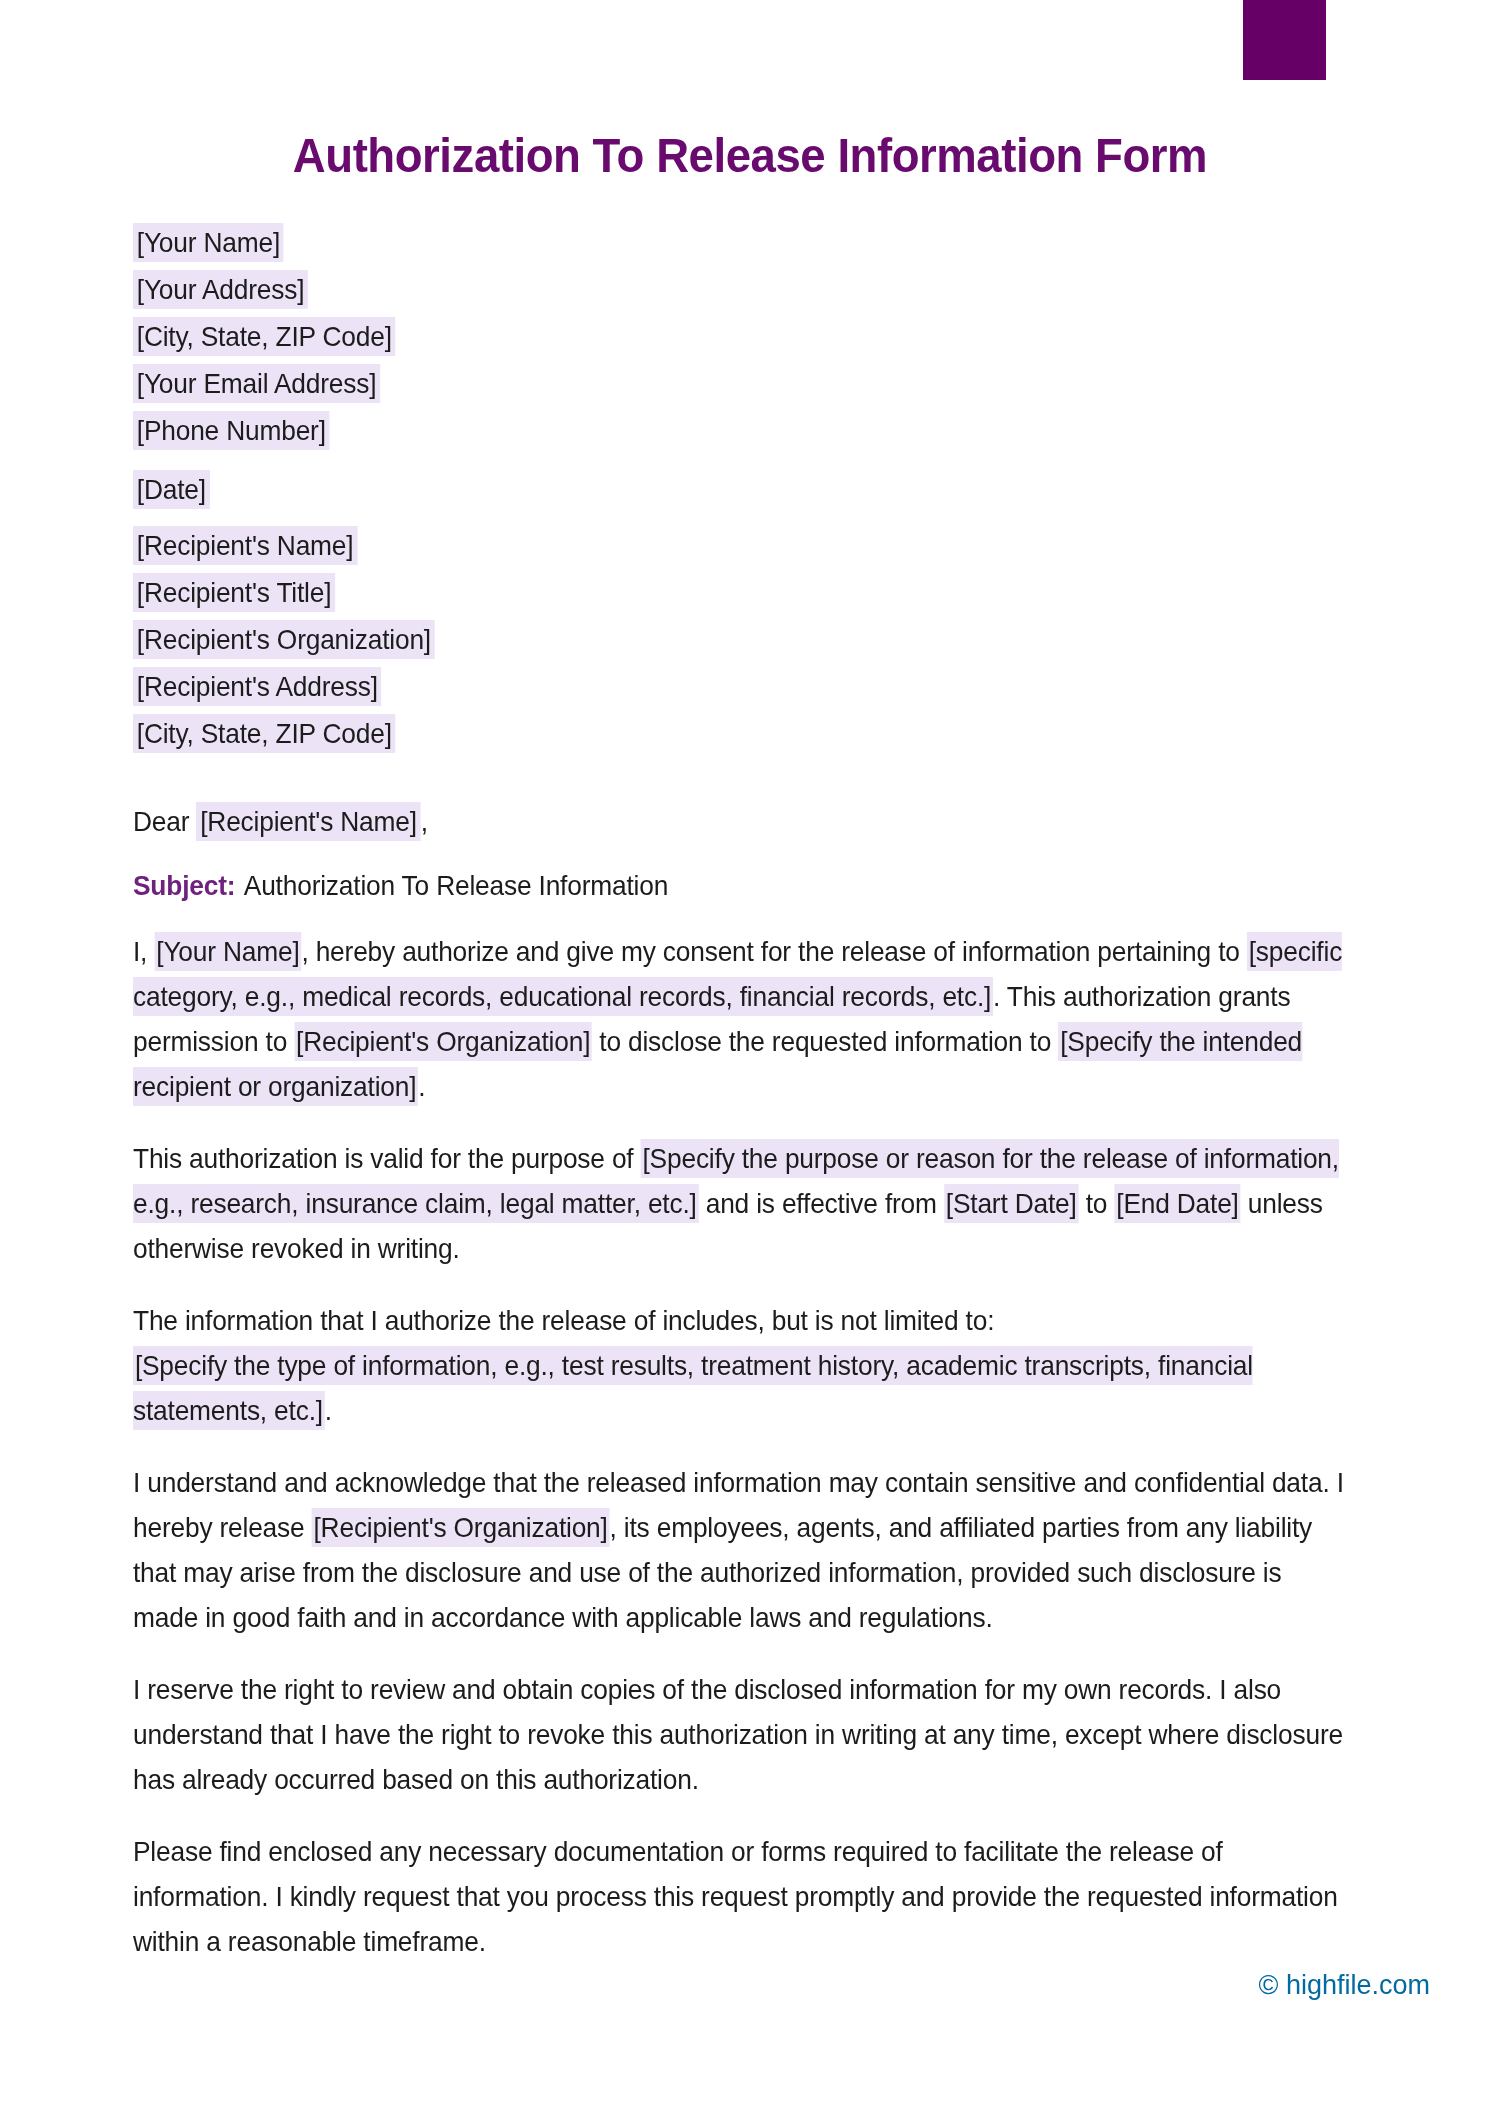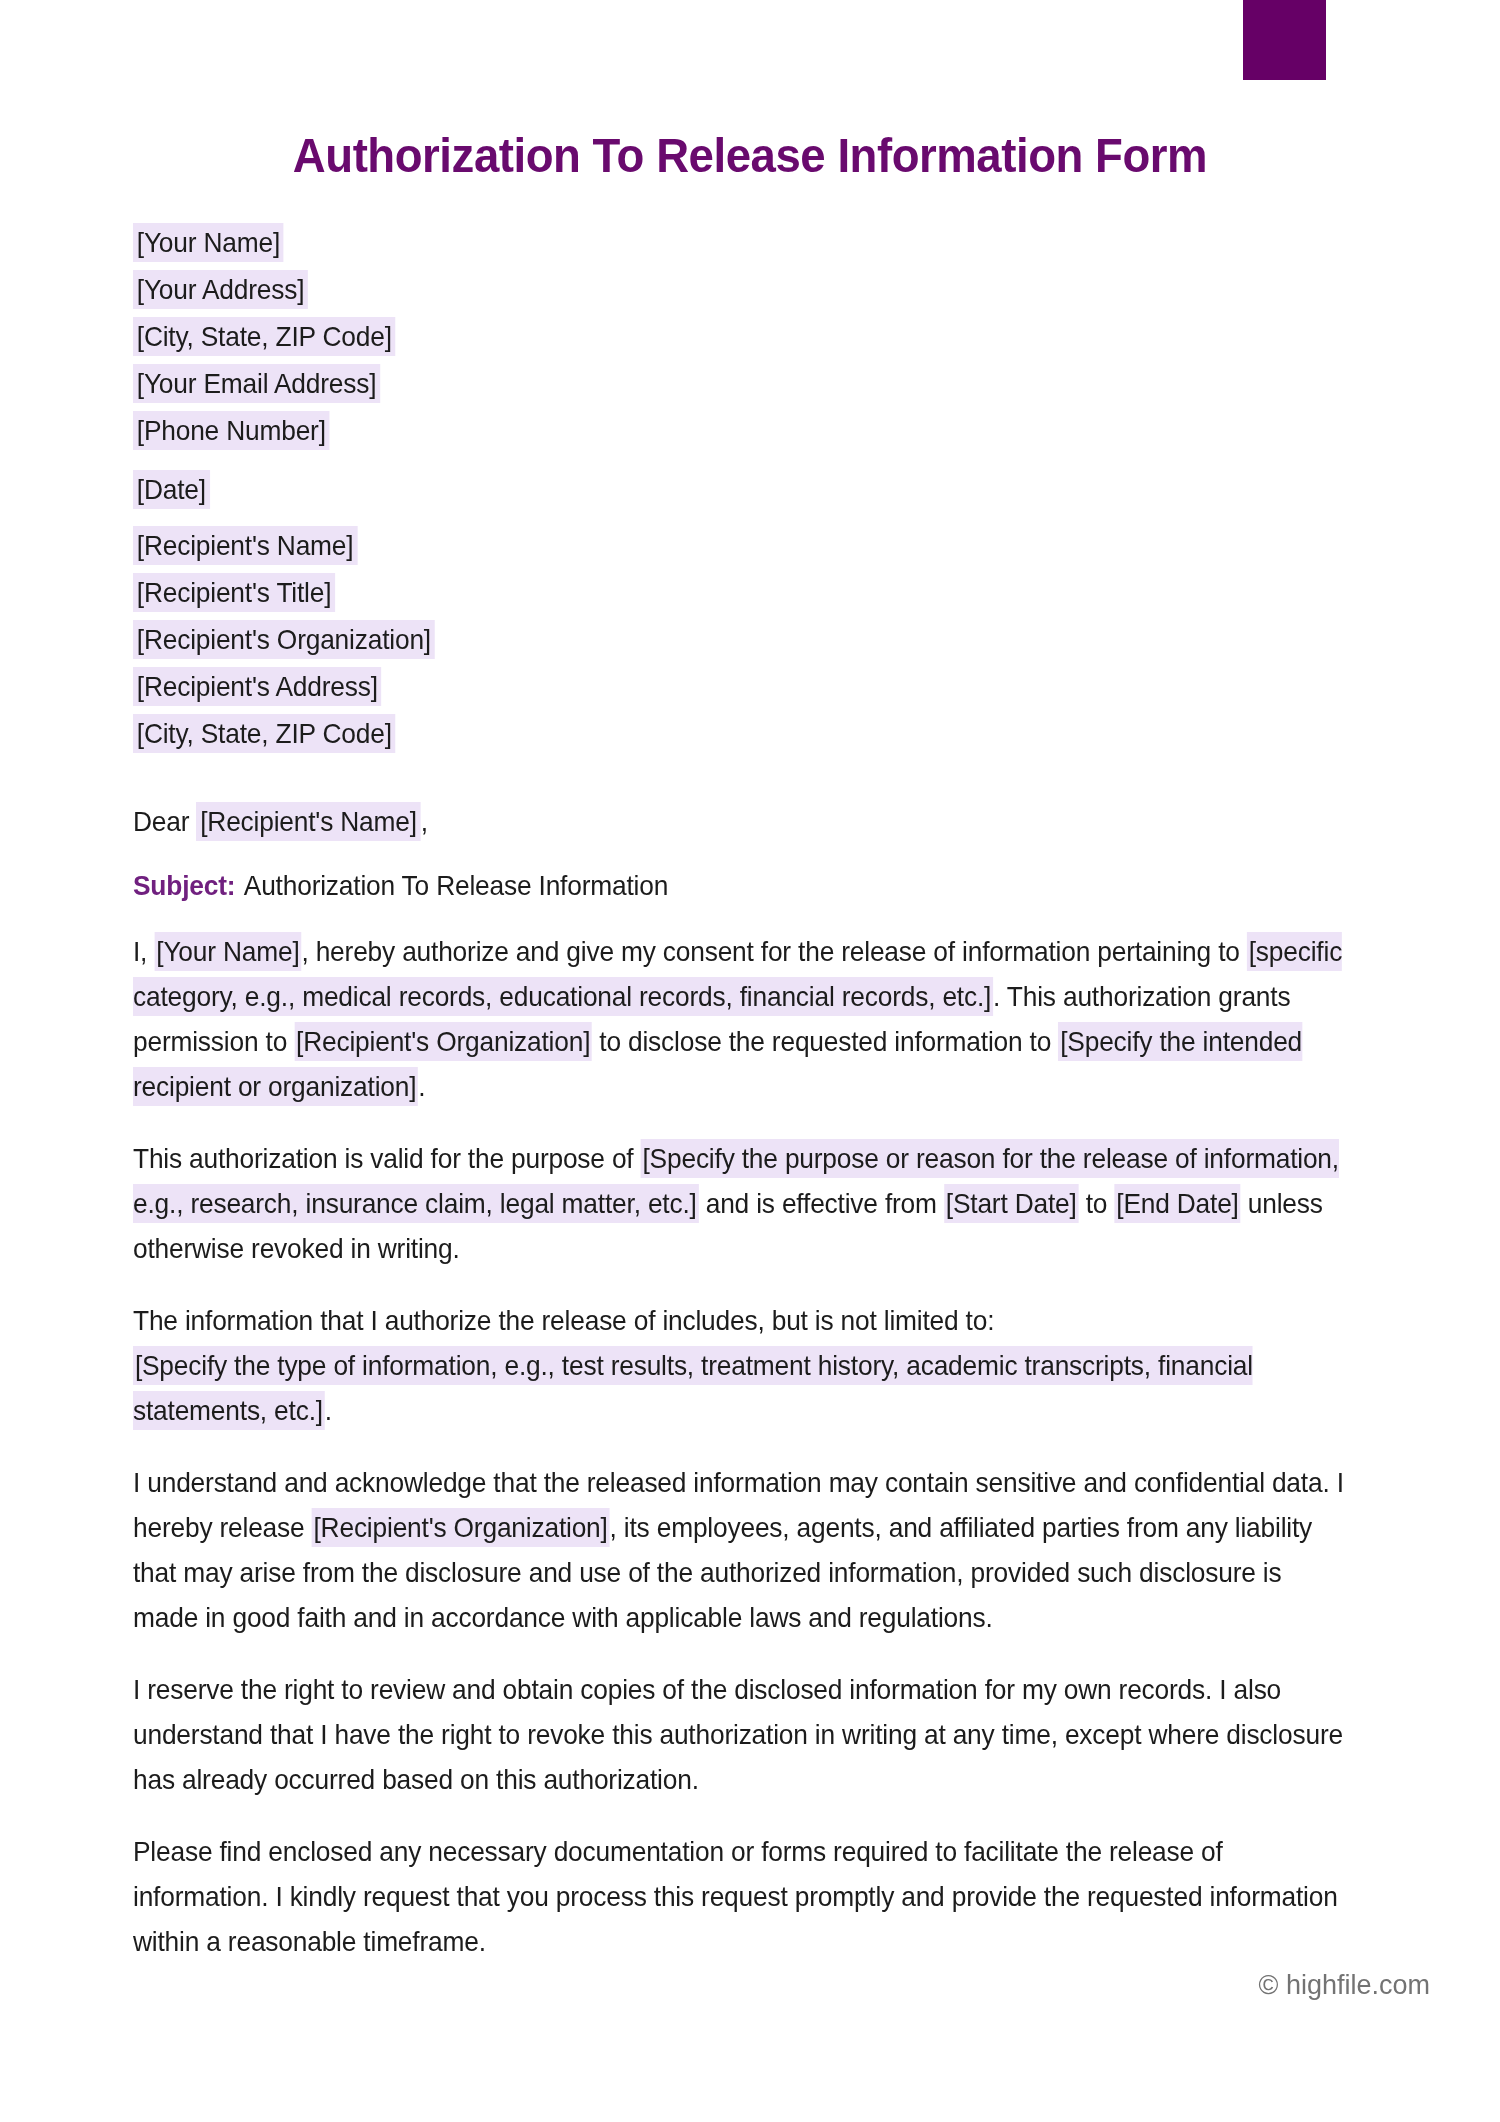--- a/index.html
+++ b/index.html
@@ -84,21 +84,21 @@
     margin: 27px 0 0 0;
   }
   .para.first { margin-top: 23px; }
   .para .hl { padding: 4px 2px; }
   .footer {
     position: absolute;
     top: 1968px;
     right: 70px;
     font-size: 27px;
     line-height: 34px;
-    color: #737373;
+    color: #0369a1;
   }
 </style>
 </head>
 <body>
 
 <div class="page">
 
   <div class="corner-square"></div>
 
   <h1 class="title">Authorization To Release Information Form</h1>

